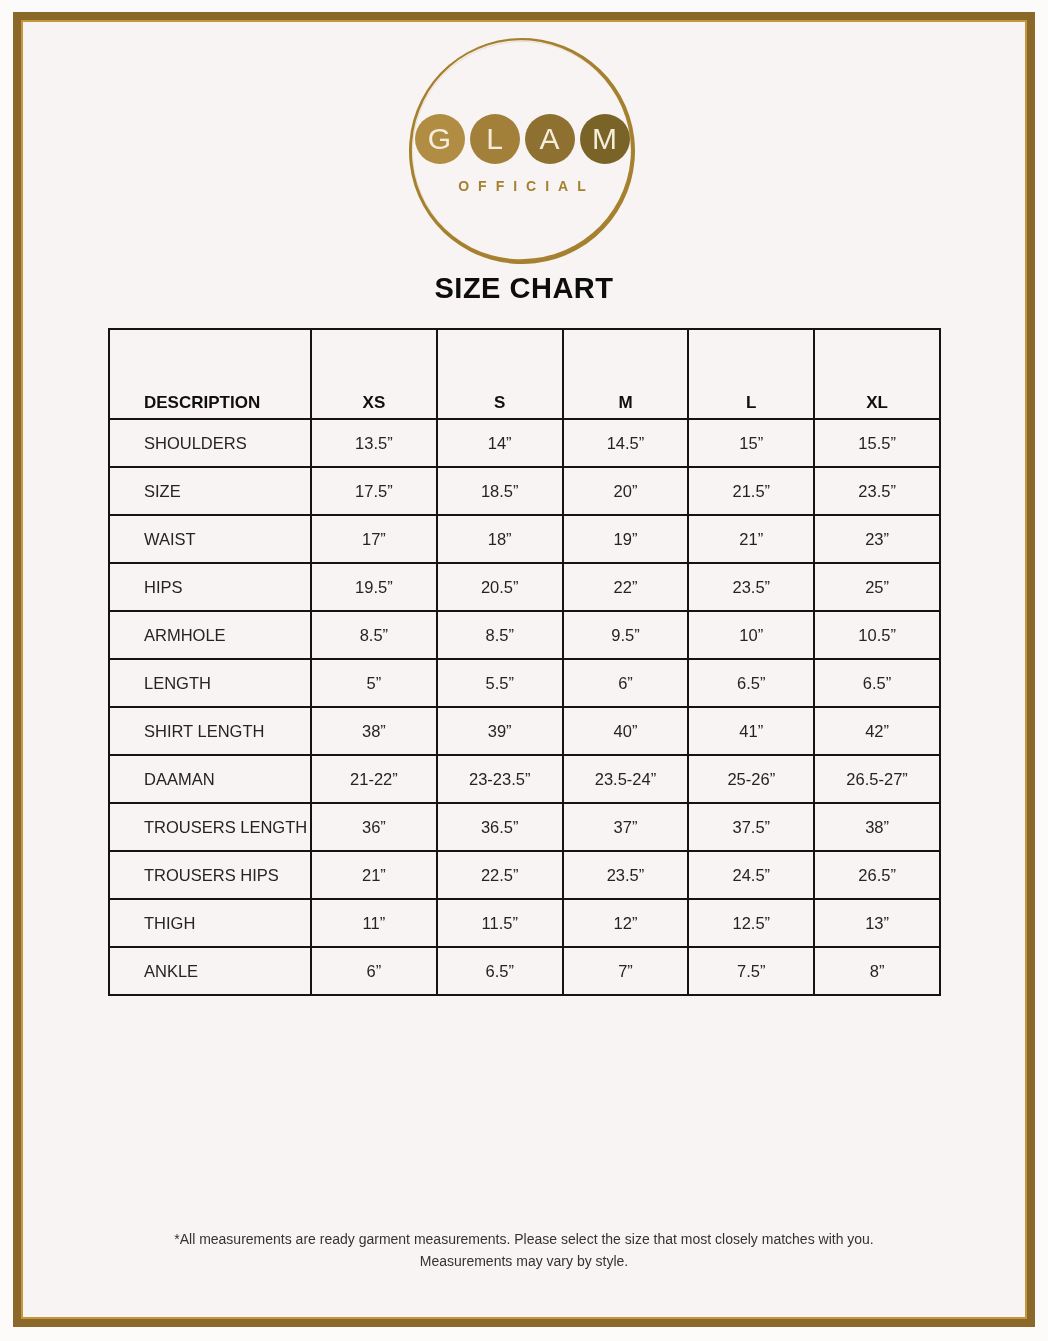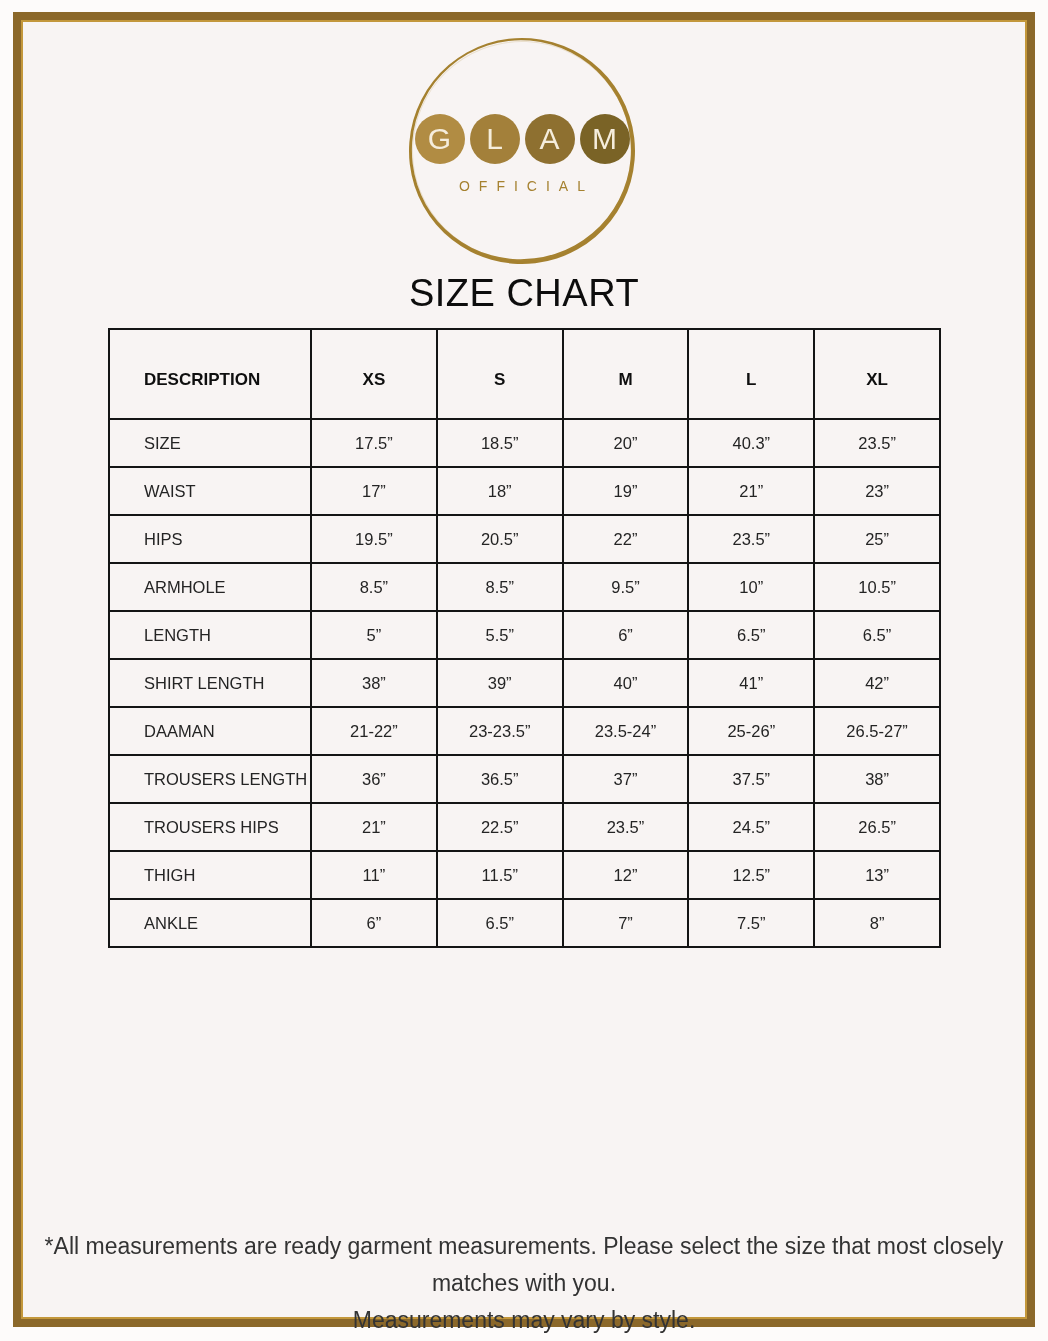--- a/index.html
+++ b/index.html
@@ -53,29 +53,29 @@
     letter-spacing:0;
   }
   .logo-sub {
     position:absolute;
     top:140px; left:0; right:0;
     text-align:center;
     color:#a5812f;
     font-size:14px;
     letter-spacing:9px;
     text-indent:9px;
-    font-weight:400;
+    font-weight:700;
   }
   
   .title {
     position:absolute;
     top:272px; left:0; right:0;
     text-align:center;
-    font-size:38px;
-    font-weight:400;
+    font-size:29px;
+    font-weight:700;
     letter-spacing:0.5px;
     color:#0d0d0d;
   }
   
   table.size-chart {
     position:absolute;
     top:328px; left:108px;
     width:831px;
     border-collapse:collapse;
     table-layout:fixed;
@@ -83,35 +83,35 @@
   table.size-chart td, table.size-chart th {
     border:2.5px solid #141414;
     font-size:16.5px;
     color:#242424;
   }
   table.size-chart col.c-desc { width:202px; }
   table.size-chart col.c-size { width:125.8px; }
   tr.head-row th {
     height:90px;
     vertical-align:bottom;
-    padding-bottom:28px;
+    padding-bottom:5px;
     font-weight:700;
     font-size:17px;
     color:#0f0f0f;
     text-align:center;
   }
   tr.head-row th.label-cell { text-align:left; }
   td.label-cell, th.label-cell { text-align:left; padding-left:34px; }
   tbody td { height:48px; text-align:center; }
   
   .footer-note {
     position:absolute;
     top:1228px; left:0; right:0;
     text-align:center;
-    font-size:23px;
+    font-size:14px;
     line-height:1.6;
     color:#333333;
   }
 </style>
 </head>
 <body>
 
 <div class="frame"></div>
 
 <div class="logo">
@@ -142,25 +142,33 @@
       <th class="label-cell">DESCRIPTION</th>
       <th>XS</th>
       <th>S</th>
       <th>M</th>
       <th>L</th>
       <th>XL</th>
     </tr>
   </thead>
   <tbody>
       <tr>
+        <td class="label-cell">SHOULDERS</td>
+        <td>13.5”</td>
+        <td>14”</td>
+        <td>14.5”</td>
+        <td>15”</td>
+        <td>15.5”</td>
+      </tr>
+      <tr>
         <td class="label-cell">SIZE</td>
         <td>17.5”</td>
         <td>18.5”</td>
         <td>20”</td>
-        <td>40.3”</td>
+        <td>21.5”</td>
         <td>23.5”</td>
       </tr>
       <tr>
         <td class="label-cell">WAIST</td>
         <td>17”</td>
         <td>18”</td>
         <td>19”</td>
         <td>21”</td>
         <td>23”</td>
       </tr>

